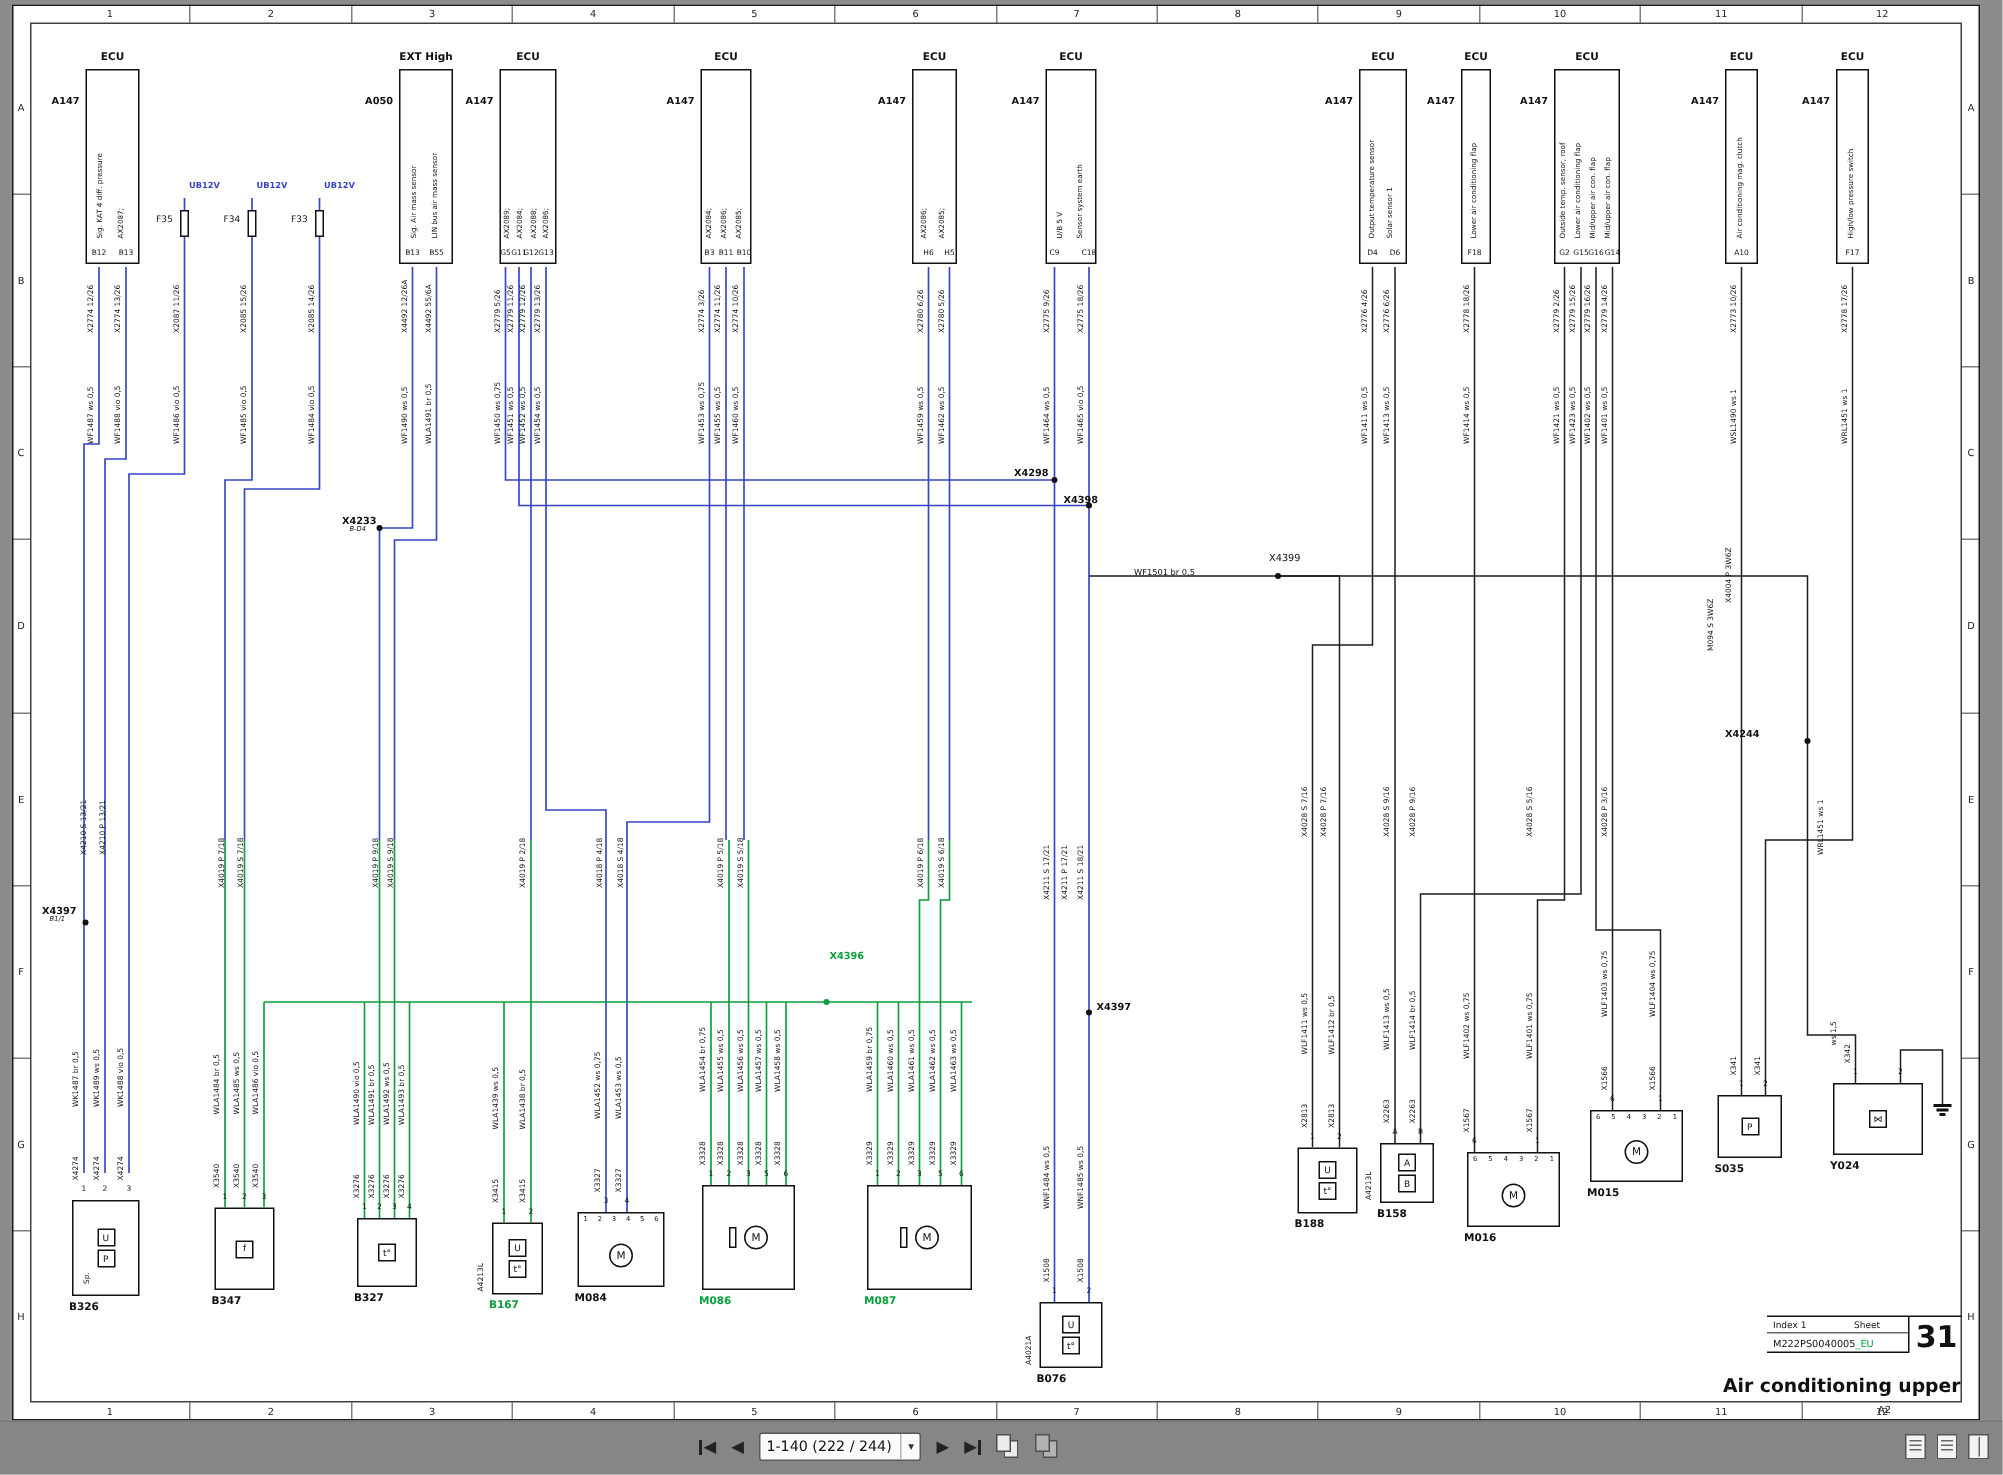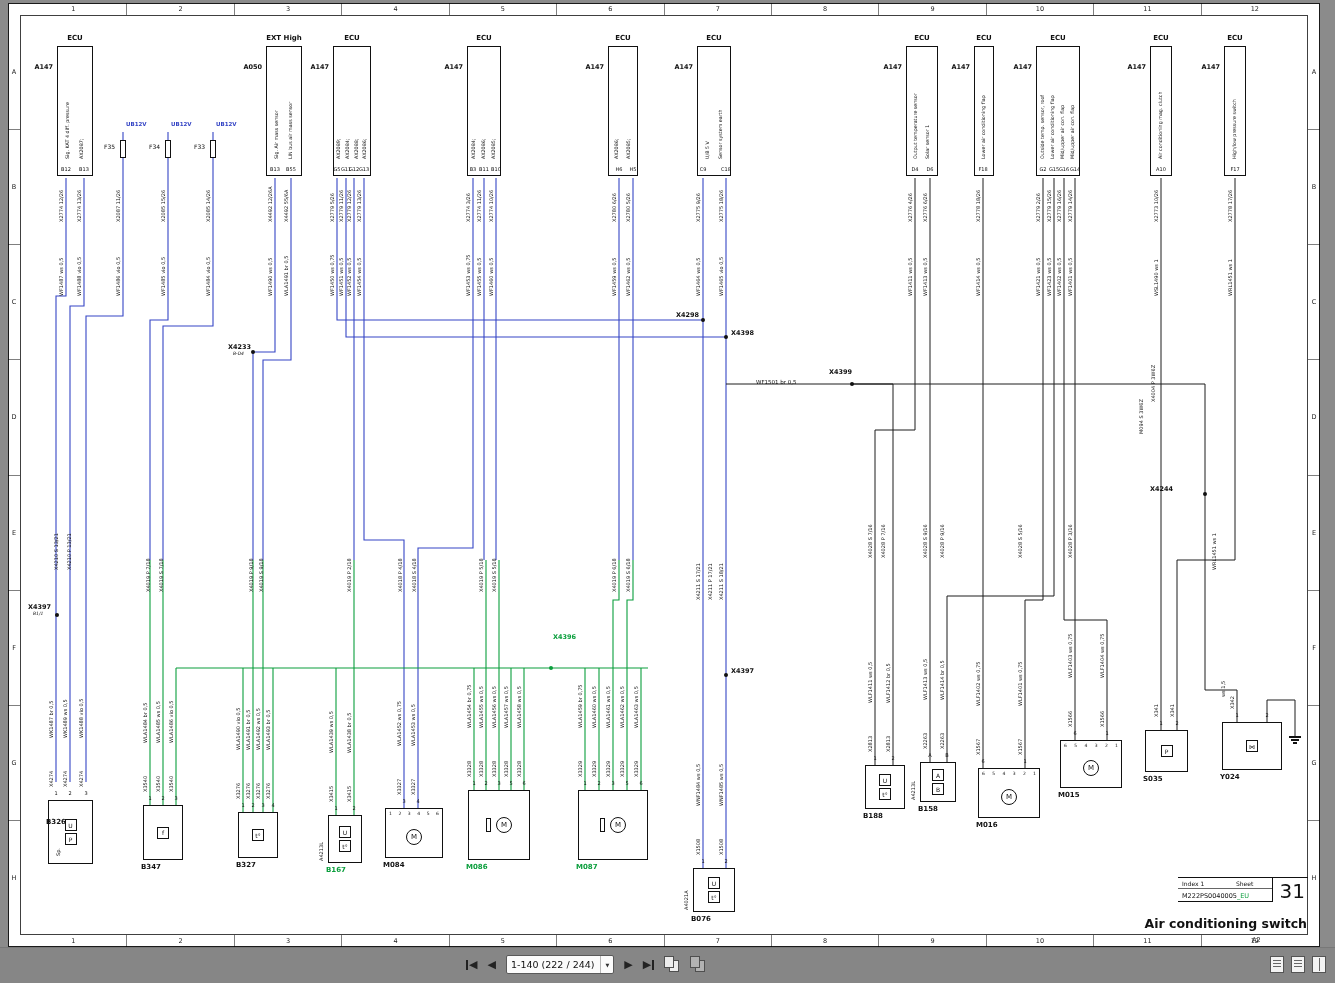--- a/index.html
+++ b/index.html
@@ -22,21 +22,21 @@
   .vtext{writing-mode:vertical-rl;transform:rotate(180deg);font-size:4.8px;line-height:1.6;white-space:nowrap;color:#111}
   .gbox{width:12px;height:12px;border:0.9px solid #111;display:flex;align-items:center;justify-content:center;font-size:6px;color:#111;background:#fff}
   .motor{width:16px;height:16px;border:1px solid #111;border-radius:50%;display:flex;align-items:center;justify-content:center;font-size:7px;color:#111;background:#fff}
   .title-block{position:absolute;left:1178px;top:877px;width:130px;height:58px;border-top:1.4px solid #111;z-index:3;color:#111}
   .tb-row1{display:flex;width:94px;height:11px;border-bottom:1px solid rgba(0,0,0,.6)}
   .tb-index{width:52px;padding:2px 0 0 4px;font-size:6px}
   .tb-sheet{padding:2px 0 0 6px;font-size:6px}
   .tb-doc{width:94px;height:13px;padding:3px 0 0 4px;font-size:6.5px;border-bottom:1.2px solid #111}
   .eu{color:#0a9e3c}
   .tb-sep{position:absolute;left:94px;top:0;height:24px;border-left:1.2px solid #111}
-  .tb-page{position:absolute;right:3px;top:1px;font-size:20px;font-weight:normal}
+  .tb-page{position:absolute;right:3px;top:1px;font-size:20px;font-weight:bold}
   .tb-title{position:absolute;right:1px;top:38px;width:220px;text-align:right;font-size:12.5px;font-weight:bold;white-space:nowrap}
   .format-label{position:absolute;left:1252px;top:936px;font-size:6.5px;color:#111;z-index:4}
   .toolbar{position:absolute;left:0;top:947px;width:1335px;height:36px;background:#868686;border-top:1px solid #787878;z-index:5}
   .tb-center{position:absolute;left:466px;top:7px;display:flex;align-items:center;gap:10px}
   .nav-btn{background:none;border:none;font-size:11px;color:#222;display:flex;align-items:center;cursor:pointer;padding:0;line-height:1;font-family:"DejaVu Sans",sans-serif}
   .nav-btn .bar{width:2px;height:10px;background:#222;display:inline-block}
   .nav-btn.l .bar{margin-right:1px}
   .nav-btn.r .bar{margin-left:1px}
   .page-dropdown{display:flex;align-items:center;background:#fbfbfb;border:1px solid #595959;border-radius:2px;height:19px;padding:0 4px;gap:6px;cursor:pointer}
   .pd-text{font-size:9.5px;color:#111;white-space:nowrap}
@@ -314,21 +314,21 @@
       <div style="position: absolute; left: 206px; top: 222px; font-size: 5px; line-height: 1; white-space: nowrap; color: rgb(17, 17, 17); transform: rotate(-90deg); transform-origin: 0px 0px;">X2085 14/26</div>
       <div style="position: absolute; left: 206px; top: 296px; font-size: 5px; line-height: 1; white-space: nowrap; color: rgb(17, 17, 17); transform: rotate(-90deg); transform-origin: 0px 0px;">WF1484 vio 0,5</div>
       <div style="position: absolute; left: 48px; top: 800px; width: 45px; height: 64px; border: 1.2px solid rgb(17, 17, 17); background: rgb(255, 255, 255);">
         <div style="position: absolute; inset: 2px 0px; display: flex; align-items: center; justify-content: center; gap: 5px;">
           <div style="display: flex; flex-direction: column; gap: 2px;">
             <span class="gbox">U</span>
             <span class="gbox">P</span>
           </div>
         </div>
       </div>
-      <div style="position: absolute; left: 46px; top: 819px; font-size: 7px; line-height: 1; white-space: nowrap; color: rgb(17, 17, 17); font-weight: bold;">B326</div>
+      <div style="position: absolute; left: 46px; top: 868px; font-size: 7px; line-height: 1; white-space: nowrap; color: rgb(17, 17, 17); font-weight: bold;">B326</div>
       <div style="position: absolute; left: 56px; top: 856px; font-size: 5px; line-height: 1; white-space: nowrap; color: rgb(17, 17, 17); transform: rotate(-90deg); transform-origin: 0px 0px;">Sp.</div>
       <div style="position: absolute; left: 48px; top: 791px; font-size: 5px; line-height: 1; white-space: nowrap; color: rgb(17, 17, 17); width: 16px; text-align: center;">1</div>
       <div style="position: absolute; left: 49px; top: 787px; font-size: 5px; line-height: 1; white-space: nowrap; color: rgb(17, 17, 17); transform: rotate(-90deg); transform-origin: 0px 0px;">X4274</div>
       <div style="position: absolute; left: 49px; top: 738px; font-size: 5px; line-height: 1; white-space: nowrap; color: rgb(17, 17, 17); transform: rotate(-90deg); transform-origin: 0px 0px;">WK1487 br 0,5</div>
       <div style="position: absolute; left: 62px; top: 791px; font-size: 5px; line-height: 1; white-space: nowrap; color: rgb(17, 17, 17); width: 16px; text-align: center;">2</div>
       <div style="position: absolute; left: 63px; top: 787px; font-size: 5px; line-height: 1; white-space: nowrap; color: rgb(17, 17, 17); transform: rotate(-90deg); transform-origin: 0px 0px;">X4274</div>
       <div style="position: absolute; left: 63px; top: 738px; font-size: 5px; line-height: 1; white-space: nowrap; color: rgb(17, 17, 17); transform: rotate(-90deg); transform-origin: 0px 0px;">WK1489 ws 0,5</div>
       <div style="position: absolute; left: 78px; top: 791px; font-size: 5px; line-height: 1; white-space: nowrap; color: rgb(17, 17, 17); width: 16px; text-align: center;">3</div>
       <div style="position: absolute; left: 79px; top: 787px; font-size: 5px; line-height: 1; white-space: nowrap; color: rgb(17, 17, 17); transform: rotate(-90deg); transform-origin: 0px 0px;">X4274</div>
       <div style="position: absolute; left: 79px; top: 738px; font-size: 5px; line-height: 1; white-space: nowrap; color: rgb(17, 17, 17); transform: rotate(-90deg); transform-origin: 0px 0px;">WK1488 vio 0,5</div>
@@ -558,23 +558,23 @@
       <div style="position: absolute; left: 1220px; top: 774px; font-size: 7px; line-height: 1; white-space: nowrap; color: rgb(17, 17, 17); font-weight: bold;">Y024</div>
       <div style="position: absolute; left: 1229px; top: 713px; font-size: 5px; line-height: 1; white-space: nowrap; color: rgb(17, 17, 17); width: 16px; text-align: center;">1</div>
       <div style="position: absolute; left: 1230px; top: 709px; font-size: 5px; line-height: 1; white-space: nowrap; color: rgb(17, 17, 17); transform: rotate(-90deg); transform-origin: 0px 0px;">X342</div>
       <div style="position: absolute; left: 1259px; top: 713px; font-size: 5px; line-height: 1; white-space: nowrap; color: rgb(17, 17, 17); width: 16px; text-align: center;">2</div>
       <div style="position: absolute; left: 251px; top: 350px; width: 4px; height: 4px; border-radius: 50%; background: rgb(17, 17, 17);"></div>
       <div style="position: absolute; left: 228px; top: 344px; font-size: 6.5px; line-height: 1; white-space: nowrap; font-weight: bold; color: rgb(17, 17, 17);">X4233</div>
       <div style="position: absolute; left: 233px; top: 352px; font-size: 4.5px; line-height: 1; white-space: nowrap; color: rgb(17, 17, 17); font-style: italic;">B-D4</div>
       <div style="position: absolute; left: 701px; top: 318px; width: 4px; height: 4px; border-radius: 50%; background: rgb(17, 17, 17);"></div>
       <div style="position: absolute; left: 676px; top: 312px; font-size: 6.5px; line-height: 1; white-space: nowrap; font-weight: bold; color: rgb(17, 17, 17);">X4298</div>
       <div style="position: absolute; left: 724px; top: 335px; width: 4px; height: 4px; border-radius: 50%; background: rgb(17, 17, 17);"></div>
-      <div style="position: absolute; left: 731px; top: 330px; font-size: 6.5px; line-height: 1; white-space: nowrap; font-weight: bold; color: rgb(17, 17, 17);">X4398</div>
+      <div style="position: absolute; left: 709px; top: 330px; font-size: 6.5px; line-height: 1; white-space: nowrap; font-weight: bold; color: rgb(17, 17, 17);">X4398</div>
       <div style="position: absolute; left: 850px; top: 382px; width: 4px; height: 4px; border-radius: 50%; background: rgb(17, 17, 17);"></div>
-      <div style="position: absolute; left: 829px; top: 369px; font-size: 6.5px; line-height: 1; white-space: nowrap; font-weight: bold; color: rgb(17, 17, 17);">X4399</div>
+      <div style="position: absolute; left: 846px; top: 369px; font-size: 6.5px; line-height: 1; white-space: nowrap; font-weight: normal; color: rgb(17, 17, 17);">X4399</div>
       <div style="position: absolute; left: 55px; top: 613px; width: 4px; height: 4px; border-radius: 50%; background: rgb(17, 17, 17);"></div>
       <div style="position: absolute; left: 28px; top: 604px; font-size: 6.5px; line-height: 1; white-space: nowrap; font-weight: bold; color: rgb(17, 17, 17);">X4397</div>
       <div style="position: absolute; left: 33px; top: 612px; font-size: 4.5px; line-height: 1; white-space: nowrap; color: rgb(17, 17, 17); font-style: italic;">B1/1</div>
       <div style="position: absolute; left: 724px; top: 673px; width: 4px; height: 4px; border-radius: 50%; background: rgb(17, 17, 17);"></div>
       <div style="position: absolute; left: 731px; top: 668px; font-size: 6.5px; line-height: 1; white-space: nowrap; font-weight: bold; color: rgb(17, 17, 17);">X4397</div>
       <div style="position: absolute; left: 549px; top: 666px; width: 4px; height: 4px; border-radius: 50%; background: rgb(10, 158, 60);"></div>
       <div style="position: absolute; left: 553px; top: 634px; font-size: 6.5px; line-height: 1; white-space: nowrap; font-weight: bold; color: rgb(10, 158, 60);">X4396</div>
       <div style="position: absolute; left: 1203px; top: 492px; width: 4px; height: 4px; border-radius: 50%; background: rgb(17, 17, 17);"></div>
       <div style="position: absolute; left: 1150px; top: 486px; font-size: 6.5px; line-height: 1; white-space: nowrap; font-weight: bold; color: rgb(17, 17, 17);">X4244</div>
       <div style="position: absolute; left: 54px; top: 570px; font-size: 5px; line-height: 1; white-space: nowrap; color: rgb(17, 17, 17); transform: rotate(-90deg); transform-origin: 0px 0px;">X4210 S 13/21</div>
@@ -610,21 +610,21 @@
     </div>
 
   <div class="title-block">
     <div class="tb-row1">
       <span class="tb-index">Index 1</span>
       <span class="tb-sheet">Sheet</span>
     </div>
     <div class="tb-doc"><span>M222PS0040005</span><span class="eu">_EU</span></div>
     <div class="tb-sep"></div>
     <div class="tb-page">31</div>
-    <div class="tb-title">Air conditioning switch</div>
+    <div class="tb-title">Air conditioning upper</div>
   </div>
   <span class="format-label">A2</span>
 
   <div class="toolbar">
     <div class="tb-center">
       <button class="nav-btn l">
           <span class="bar"></span>
           <span>◀</span>
         </button>
       <button class="nav-btn">

